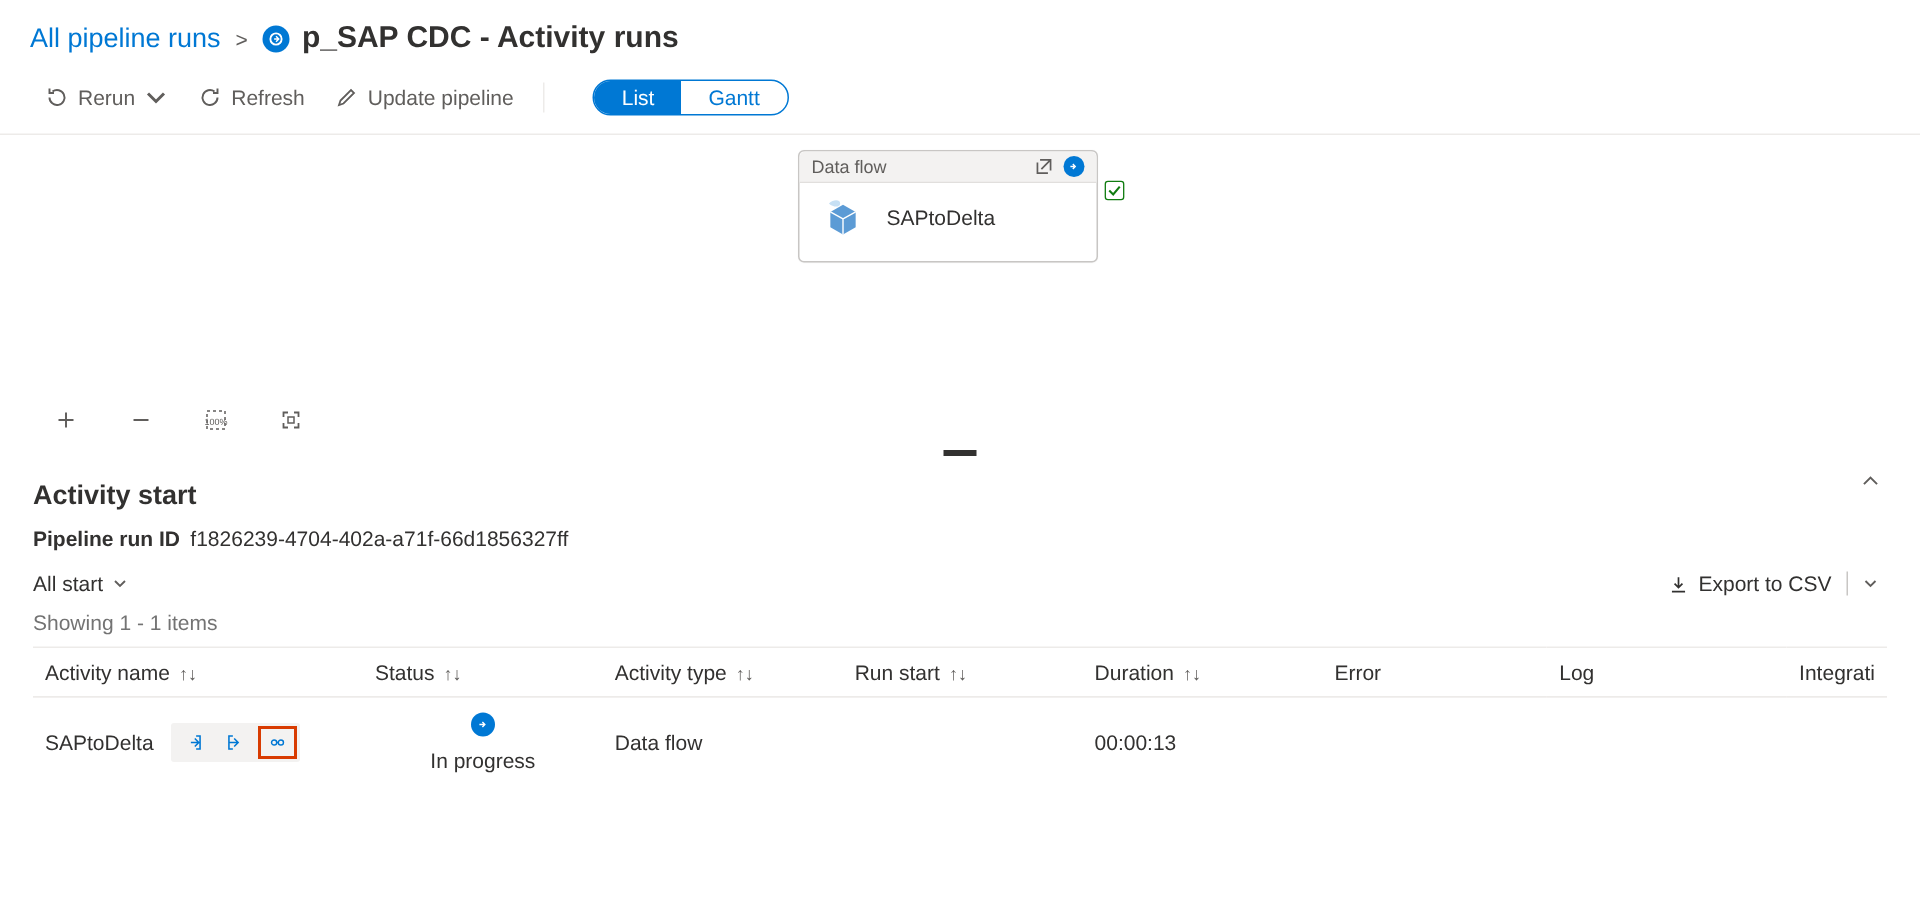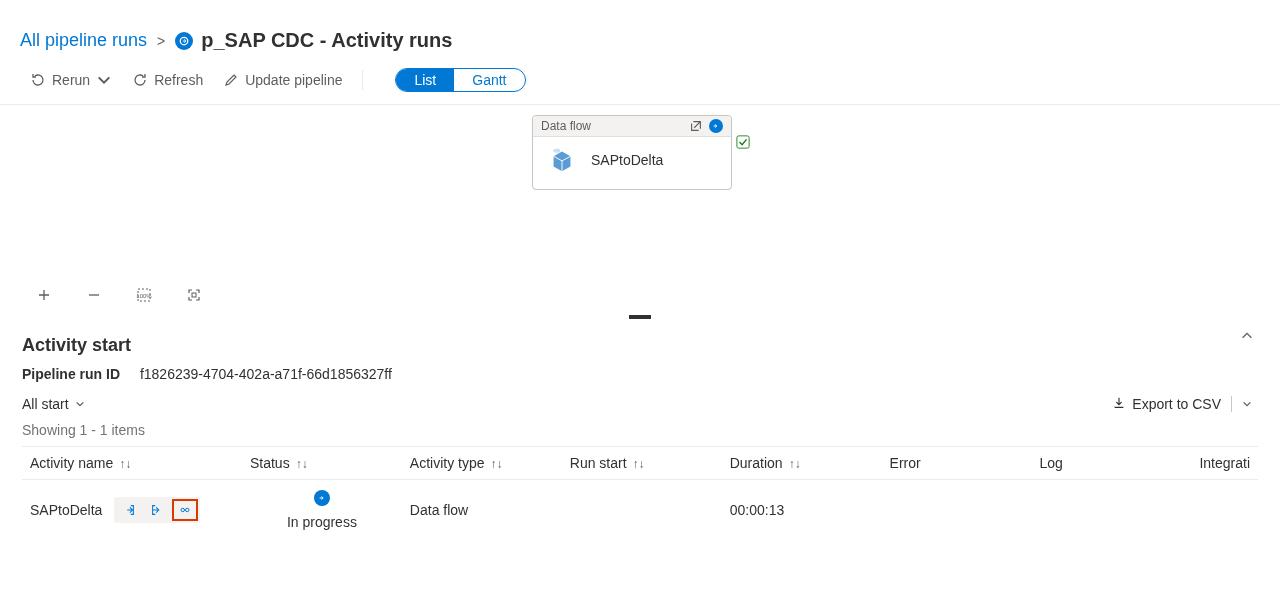--- a/index.html
+++ b/index.html
@@ -11,21 +11,20 @@
     width: 1280px;
   }
   .page { padding: 8px 0 0 0; }
 
   
   .breadcrumb {
     display: flex;
     align-items: center;
     gap: 10px;
     padding: 6px 20px 10px 20px;
-    margin-top: 15px;
   }
   .breadcrumb .link { color: #0078d4; font-size: 18px; cursor: pointer; }
   .breadcrumb .sep { color: #605e5c; }
   .breadcrumb .title-wrap {
     display: flex;
     align-items: center;
     gap: 8px;
     font-size: 20px;
     font-weight: 600;
     color: #323130;
@@ -119,28 +118,28 @@
   .canvas-toolbar .ctbn { cursor:pointer; display:flex; align-items:center; justify-content:center; width:20px; height:20px; }
   .drag-handle {
     position:absolute; left:50%; bottom:-4px; transform:translateX(-50%);
     width:22px; height:4px; background:#323130;
   }
 
   
   .details { padding: 20px 22px 0 22px; position:relative; }
   .details h2 { font-size: 18px; font-weight:600; margin-bottom:10px;}
   .runid-row { font-size:14px; margin-bottom:14px; }
-  .runid-row .lbl { font-weight:600; margin-right:16px;}
+  .runid-row .lbl { font-weight:600; margin-right:3px;}
   .filter-row {
     display:flex; align-items:center; justify-content:space-between;
     margin-bottom:10px;
   }
   .status-filter { display:inline-flex; align-items:center; gap:6px; color:#323130; cursor:pointer;}
   .export-group { display:inline-flex; align-items:center; gap:0; }
-  .export-btn { display:inline-flex; align-items:flex-start; gap:6px; color:#323130; cursor:pointer; padding:0 10px; }
+  .export-btn { display:inline-flex; align-items:flex-end; gap:6px; color:#323130; cursor:pointer; padding:0 10px; }
   .export-split { border-left:1px solid #c8c6c4; padding:0 6px 0 10px; cursor:pointer;}
   .items-count { font-size:14px; color:#737373; margin-bottom:8px; }
 
   
   table.grid { width:100%; border-collapse:collapse; text-align:left; font-size:14px; }
   .grid th {
     font-weight:400; color:#323130; padding:8px 8px;
     border-top:1px solid #edebe9; border-bottom:1px solid #edebe9;
     white-space:nowrap;
   }

